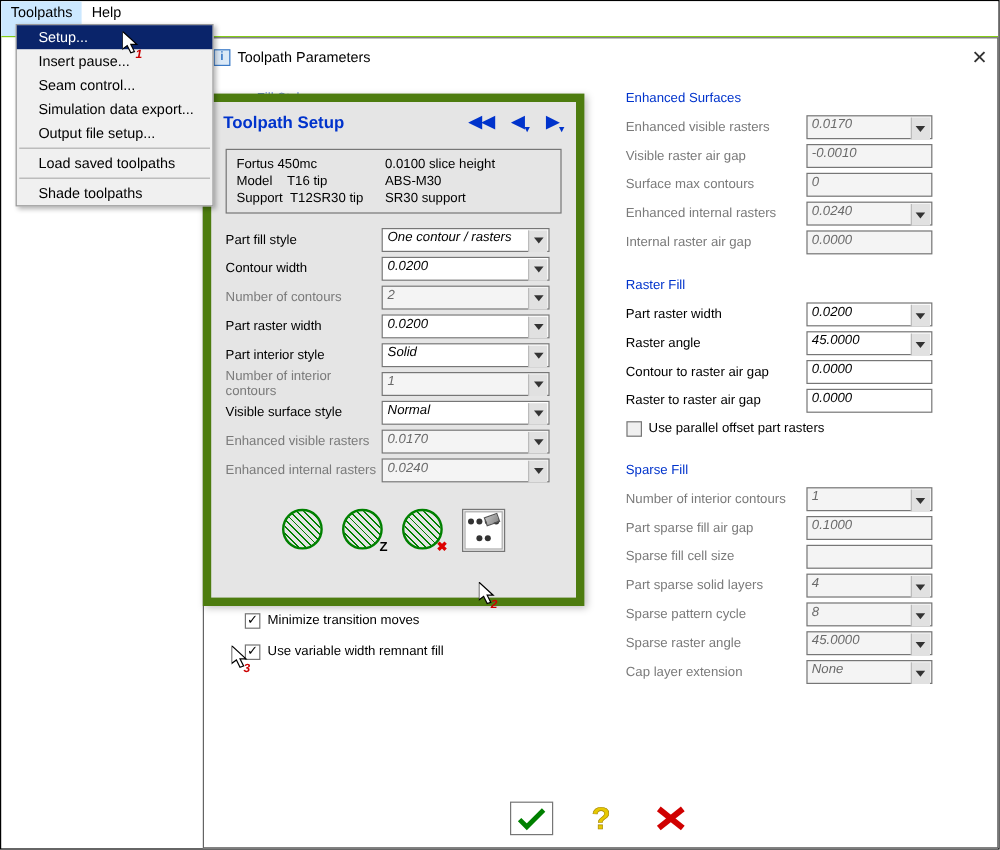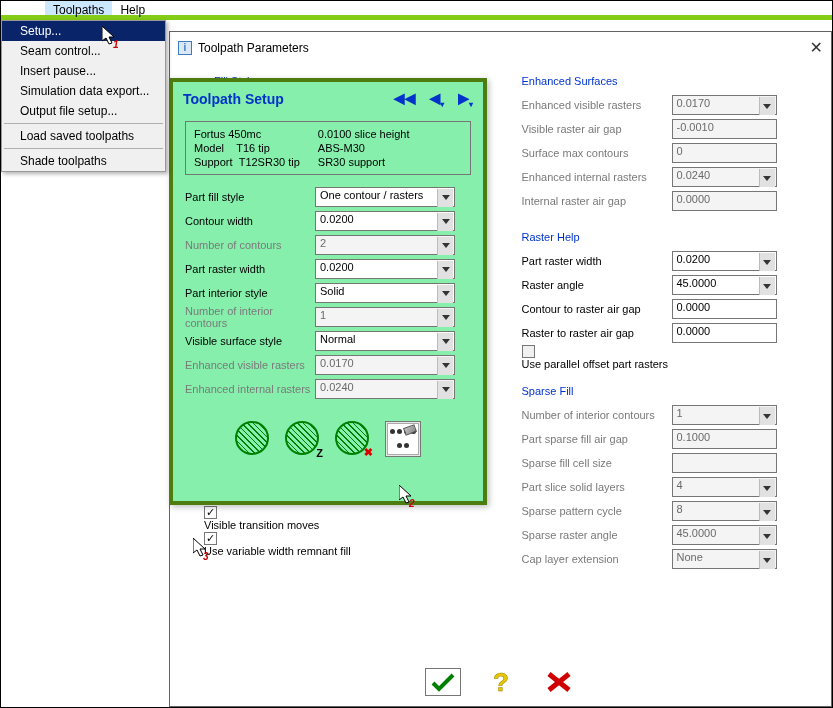--- a/index.html
+++ b/index.html
@@ -1,20 +1,20 @@
 <!DOCTYPE html>
 <html><head>
 <meta charset="utf-8">
 <style>
 * { box-sizing: border-box; font-family: Tahoma, Arial, sans-serif; }
 body { margin: 0; background: #fff; width: 833px; height: 708px; position: relative; overflow: hidden; border: 1px solid #000; }
-.menubar { display: flex; background: #fff; border-bottom: 5px solid #84cc16; font-size: 12px; height: 19px; padding-left: 44px; }
+.menubar { display: flex; background: #fff; border-bottom: 1px solid #84cc16; font-size: 12px; height: 30px; }
 .menubar .item { padding: 2px 8px; cursor: default; }
 .menubar .item.open { background: #cce8ff; }
-.dropdown { position: absolute; top: 19px; left: 0; width: 165px; background: #f0f0f0; border: 1px solid #999; z-index: 100; box-shadow: 2px 2px 4px rgba(0,0,0,0.3); font-size: 12px; }
+.dropdown { position: absolute; top: 19px; left: 12px; width: 165px; background: #f0f0f0; border: 1px solid #999; z-index: 100; box-shadow: 2px 2px 4px rgba(0,0,0,0.3); font-size: 12px; }
 .dropdown .mi { padding: 3px 10px 3px 18px; cursor: default; position: relative; }
 .dropdown .mi.hl { background: #0a246a; color: #fff; }
 .dropdown .sep { height: 1px; background: #b0b0b0; margin: 2px 2px; }
 .cursor { position: absolute; width: 18px; height: 20px; z-index: 200; pointer-events: none; }
 .cursor svg { display: block; }
 .cursor-num { position: absolute; font-size: 10px; font-weight: bold; fill: #c00; font-style: italic; }
 
 .dialog { position: absolute; top: 30px; left: 168px; width: 663px; height: 676px; background: #fff; border: 1px solid #646464; }
 .dialog .titlebar { display: flex; align-items: center; padding: 6px 8px; }
 .infobox { width: 14px; height: 14px; border: 1px solid #3b7ac7; background: #dbe9f7; font-size: 10px; font-weight: bold; color: #3b7ac7; text-align: center; line-height: 12px; margin-right: 6px; }
@@ -22,30 +22,30 @@
 .dialog .close { margin-left: auto; font-size: 16px; color: #333; cursor: default; font-family: Arial; }
 .content { position: relative; display: flex; padding: 4px 12px 8px 12px; font-size: 12px; }
 .col { flex: 1; }
 .col.left { padding-left: 32px; padding-right: 10px; }
 .col.right { padding-left: 10px; padding-right: 10px; }
 .section-title { color: #0033cc; font-size: 11px; margin: 8px 0 6px 0; }
 .row { display: flex; align-items: center; height: 24px; }
 .row .lbl { width: 150px; font-size: 11px; }
 .row .lbl.dis { color: #7a7a7a; }
 .row.dis .val { background: #f4f4f4; color: #6a6a6a; }
-.val { width: 105px; height: 20px; border: 1px solid #767676; font-size: 11px; padding: 1px 4px; background: #fff; }
+.val { width: 105px; height: 20px; border: 1px solid #767676; font-size: 11px; padding: 1px 4px; background: #fff; font-style: italic; }
 .combo { position: relative; }
 .combo .arrow { position: absolute; right: 1px; top: 1px; width: 16px; height: 18px; background: #e1e1e1; border-left: 1px solid #bbb; display: flex; align-items: center; justify-content: center; }
 .combo .arrow::after { content: ''; border-left: 4px solid transparent; border-right: 4px solid transparent; border-top: 5px solid #333; }
-.chk-row { display: flex; height: 22px; font-size: 11px; padding-left: 0; flex-direction: column; }
+.chk-row { display: flex; align-items: center; height: 22px; font-size: 11px; padding-left: 0; }
 .chkbox { width: 13px; height: 13px; border: 1px solid #767676; margin-right: 6px; background: #fff; flex-shrink: 0; }
 .chkbox.dis { background: #f0f0f0; }
 .chkbox.checked::after { content: '✓'; display: block; font-size: 11px; line-height: 11px; text-align: center; color: #000; }
 
-.popup { position: absolute; top: 77px; left: 168px; width: 318px; height: 427px; background: #86efac; border: 4px solid #4d7c0f; z-index: 50; box-shadow: 2px 2px 6px rgba(0,0,0,0.25); }
+.popup { position: absolute; top: 77px; left: 168px; width: 318px; height: 427px; background: #e5e5e5; border: 7px solid #4d7c0f; z-index: 50; box-shadow: 2px 2px 6px rgba(0,0,0,0.25); }
 .popup .titlebar2 { display: flex; align-items: center; padding: 8px 10px 4px 10px; }
 .popup .tt { color: #0033cc; font-weight: bold; font-size: 14px; }
 .popup .dnav { margin-left: auto; display: flex; gap: 14px; font-size: 14px; }
 .popup .dnav .n { color: #0033cc; cursor: default; font-weight: bold; }
 .machine { margin: 8px 12px; border: 1px solid #767676; padding: 6px 8px; font-size: 11px; display: flex; gap: 18px; }
 .machine .mc { display: flex; flex-direction: column; gap: 2px; }
 .prows { padding: 2px 12px; }
 .iconrow { display: flex; gap: 14px; justify-content: center; padding: 18px 0 8px 0; }
 .iconrow .ic { width: 36px; height: 36px; position: relative; }
 .hatch-circle { width: 34px; height: 34px; border: 2px solid #008000; border-radius: 50%; background: repeating-linear-gradient(45deg, #008000 0, #008000 1px, transparent 1px, transparent 4px); }
@@ -64,22 +64,22 @@
 </head>
 <body>
 
 <div class="menubar">
   <div class="item open">Toolpaths</div>
   <div class="item">Help</div>
 </div>
 
 <div class="dropdown">
   <div class="mi hl">Setup...</div>
+  <div class="mi">Insert pause...</div>
   <div class="mi">Seam control...</div>
-  <div class="mi">Insert pause...</div>
   <div class="mi">Simulation data export...</div>
   <div class="mi">Output file setup...</div>
   <div class="sep"></div>
   <div class="mi">Load saved toolpaths</div>
   <div class="sep"></div>
   <div class="mi">Shade toolpaths</div>
 </div>
 
 <div class="cursor" style="top:25px;left:101px;">
   <svg width="20" height="24">
@@ -114,21 +114,21 @@
         </div>
       <div class="row dis">
           <div class="lbl dis">Enhanced internal rasters</div>
           <div class="val combo"><span>0.0240</span><span class="arrow"></span></div>
         </div>
       <div class="row dis">
           <div class="lbl dis">Internal raster air gap</div>
           <div class="val">0.0000</div>
         </div>
 
-      <div class="section-title" style="margin-top:18px">Raster Help</div>
+      <div class="section-title" style="margin-top:18px">Raster Fill</div>
       <div class="row">
           <div class="lbl">Part raster width</div>
           <div class="val combo"><span>0.0200</span><span class="arrow"></span></div>
         </div>
       <div class="row">
           <div class="lbl">Raster angle</div>
           <div class="val combo"><span>45.0000</span><span class="arrow"></span></div>
         </div>
       <div class="row">
           <div class="lbl">Contour to raster air gap</div>
@@ -150,42 +150,42 @@
         </div>
       <div class="row dis">
           <div class="lbl dis">Part sparse fill air gap</div>
           <div class="val">0.1000</div>
         </div>
       <div class="row dis">
           <div class="lbl dis">Sparse fill cell size</div>
           <div class="val"></div>
         </div>
       <div class="row dis">
-          <div class="lbl dis">Part slice solid layers</div>
+          <div class="lbl dis">Part sparse solid layers</div>
           <div class="val combo"><span>4</span><span class="arrow"></span></div>
         </div>
       <div class="row dis">
           <div class="lbl dis">Sparse pattern cycle</div>
           <div class="val combo"><span>8</span><span class="arrow"></span></div>
         </div>
       <div class="row dis">
           <div class="lbl dis">Sparse raster angle</div>
           <div class="val combo"><span>45.0000</span><span class="arrow"></span></div>
         </div>
       <div class="row dis">
           <div class="lbl dis">Cap layer extension</div>
           <div class="val combo"><span>None</span><span class="arrow"></span></div>
         </div>
     </div>
   </div>
 
   <div class="remnant-area">
     <div class="chk-row" style="padding-left:22px;">
         <div class="chkbox checked"></div>
-        <span>Visible transition moves</span>
+        <span>Minimize transition moves</span>
       </div>
     <div class="chk-row" style="padding-left:22px;margin-top:4px;">
         <div class="chkbox checked"></div>
         <span>Use variable width remnant fill</span>
       </div>
   </div>
 
   <div class="bottom-btns">
     <div class="bb ok">
         <svg width="28" height="22">

